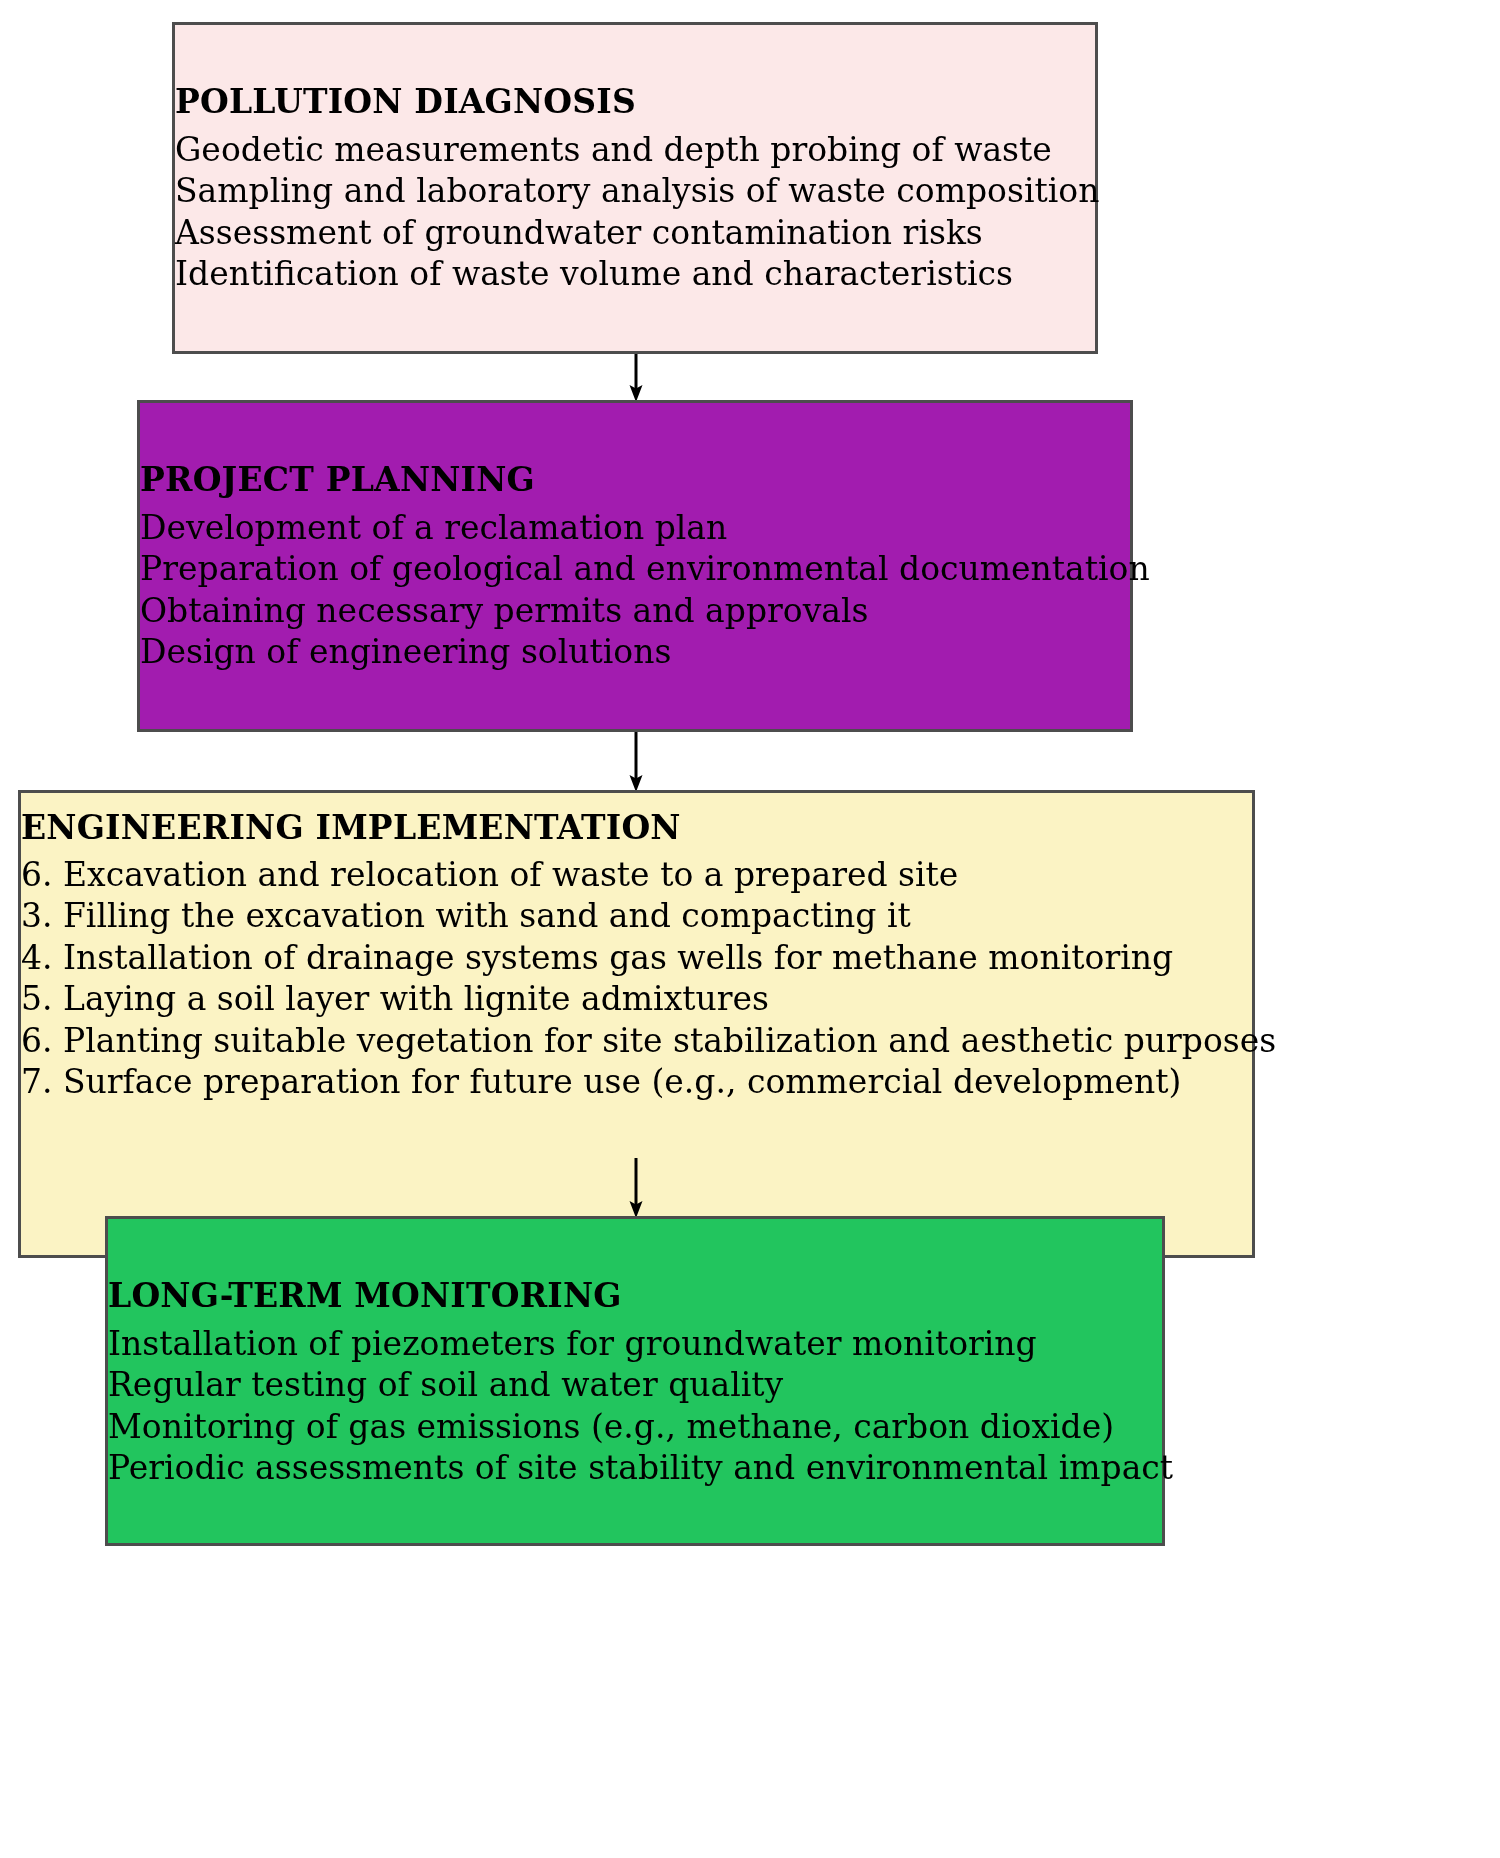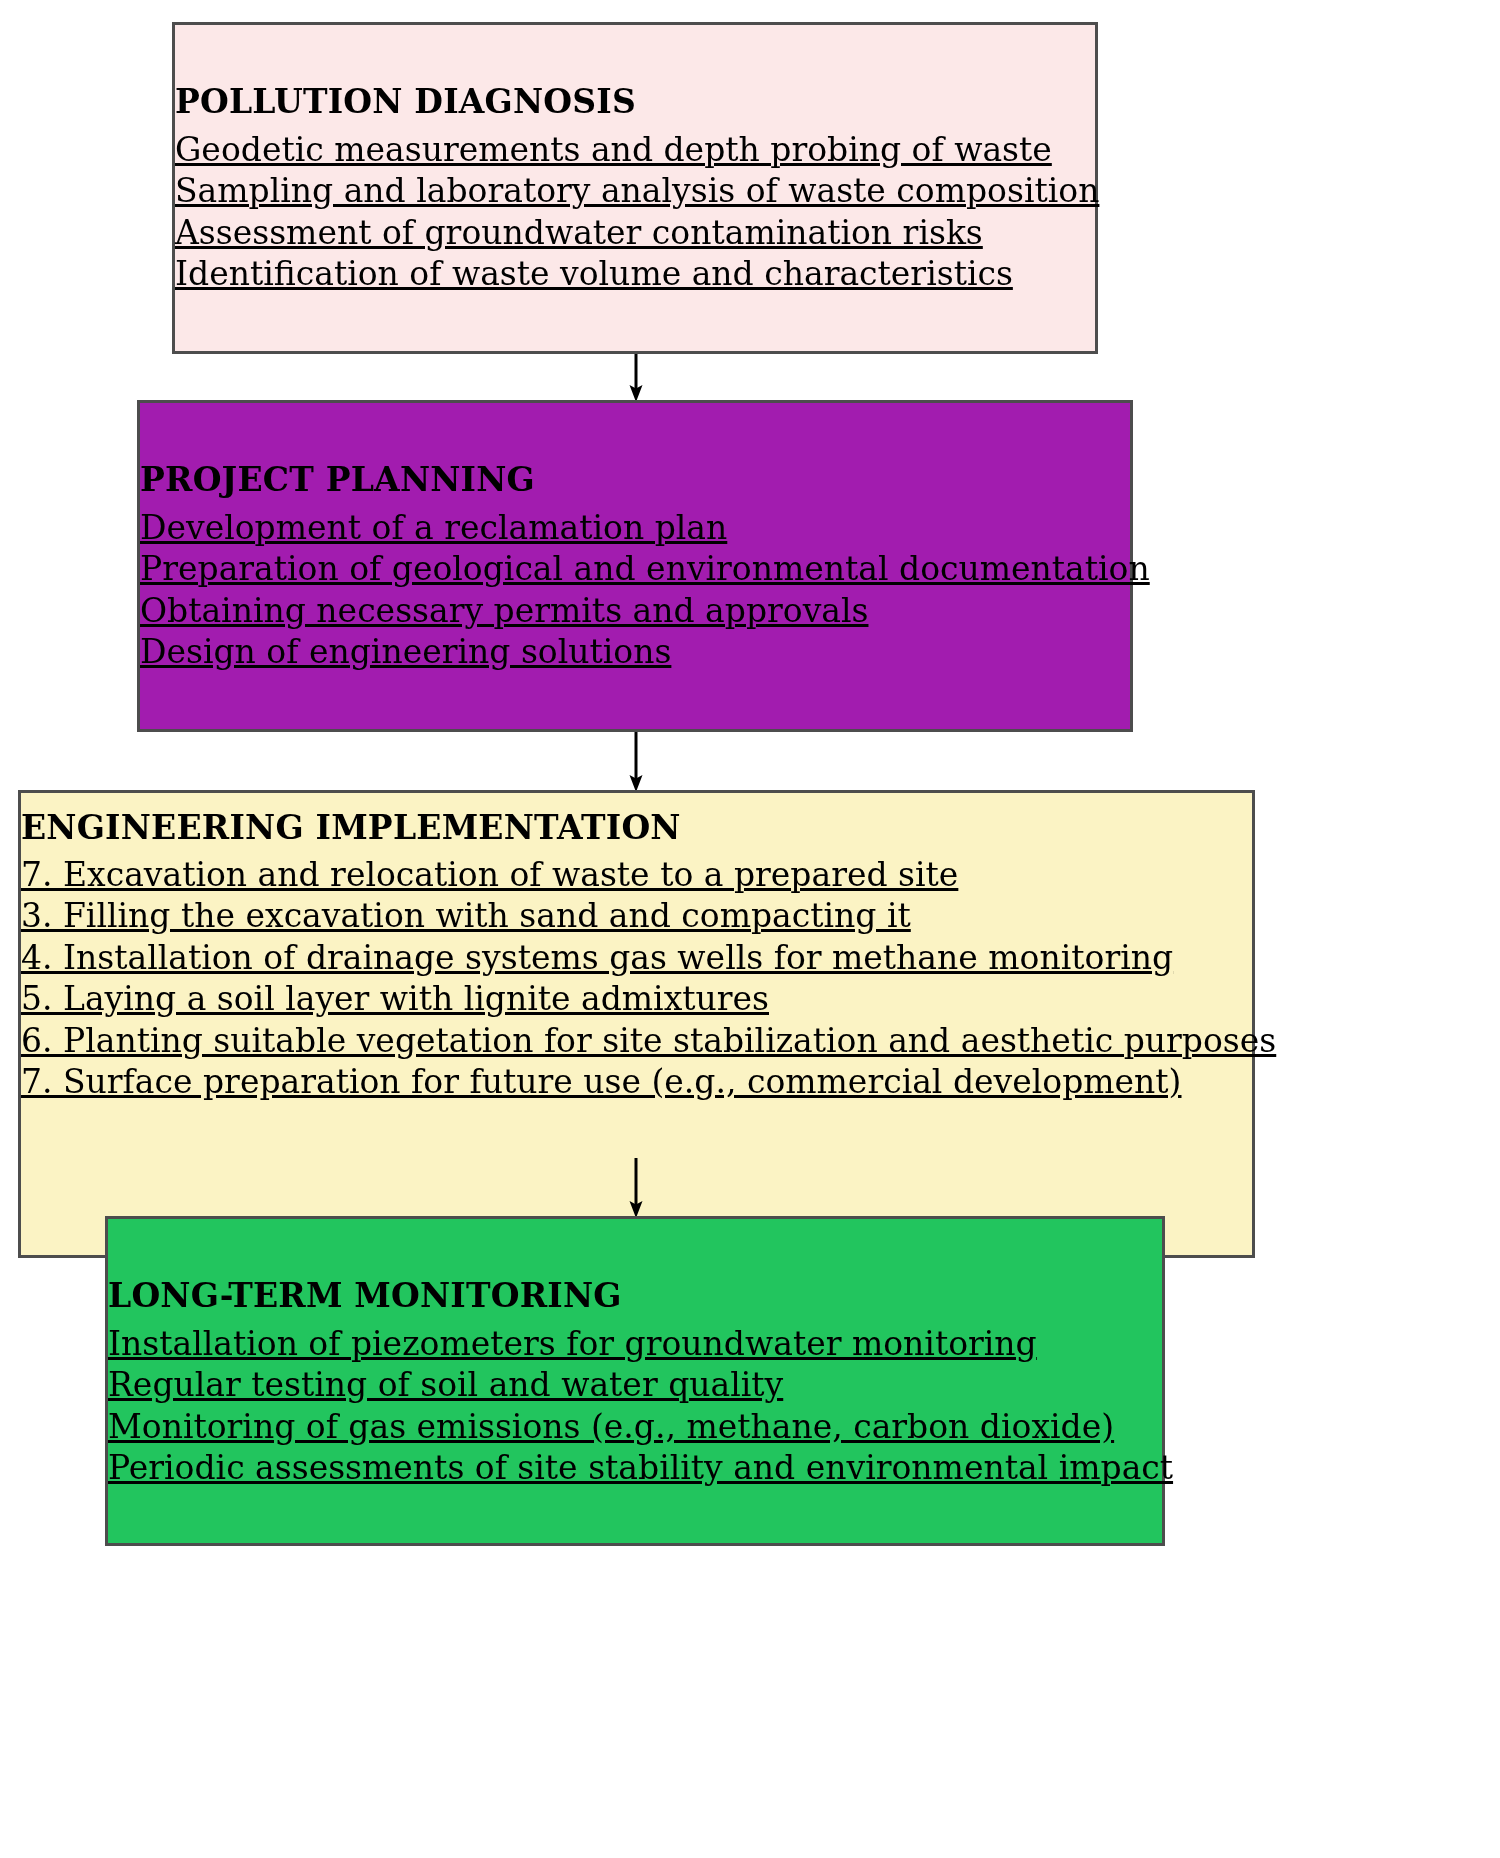--- a/index.html
+++ b/index.html
@@ -33,21 +33,20 @@
   }
 
   .node .title {
     font-weight: bold;
     letter-spacing: 0.2px;
     white-space: nowrap;
   }
 
   .node .line {
     white-space: nowrap;
-    text-decoration: underline;
   }
 
   
   #node-pollution-diagnosis {
     left: 172px;
     top: 22px;
     width: 926px;
     height: 332px;
     background: #fce8e8;
     font-size: 33px;
@@ -130,21 +129,21 @@
 
   <div class="connector" id="arrow-2">
     <svg width="28" height="60" viewBox="0 0 28 60" aria-hidden="true">
       <line x1="14" y1="0" x2="14" y2="50" stroke="#000000" stroke-width="3"></line>
       <polygon points="14,60 7.5,43 14,46.5 20.5,43" fill="#000000"></polygon>
     </svg>
   </div>
 
   <div class="node" id="node-engineering-implementation" style="background: rgb(251, 243, 196); border-color: rgb(77, 77, 77);">
     <div class="title">ENGINEERING IMPLEMENTATION</div>
-    <div class="line">7. Excavation and relocation of waste to a prepared site</div>
+    <div class="line">6. Excavation and relocation of waste to a prepared site</div>
     <div class="line">3. Filling the excavation with sand and compacting it</div>
     <div class="line">4. Installation of drainage systems  gas wells for methane monitoring</div>
     <div class="line">5. Laying a soil layer with lignite admixtures</div>
     <div class="line">6. Planting suitable vegetation for site stabilization and aesthetic purposes</div>
     <div class="line">7. Surface preparation for future use (e.g., commercial development)</div>
   </div>
 
   <div class="connector" id="arrow-3">
     <svg width="28" height="60" viewBox="0 0 28 60" aria-hidden="true">
       <line x1="14" y1="0" x2="14" y2="50" stroke="#000000" stroke-width="3"></line>

